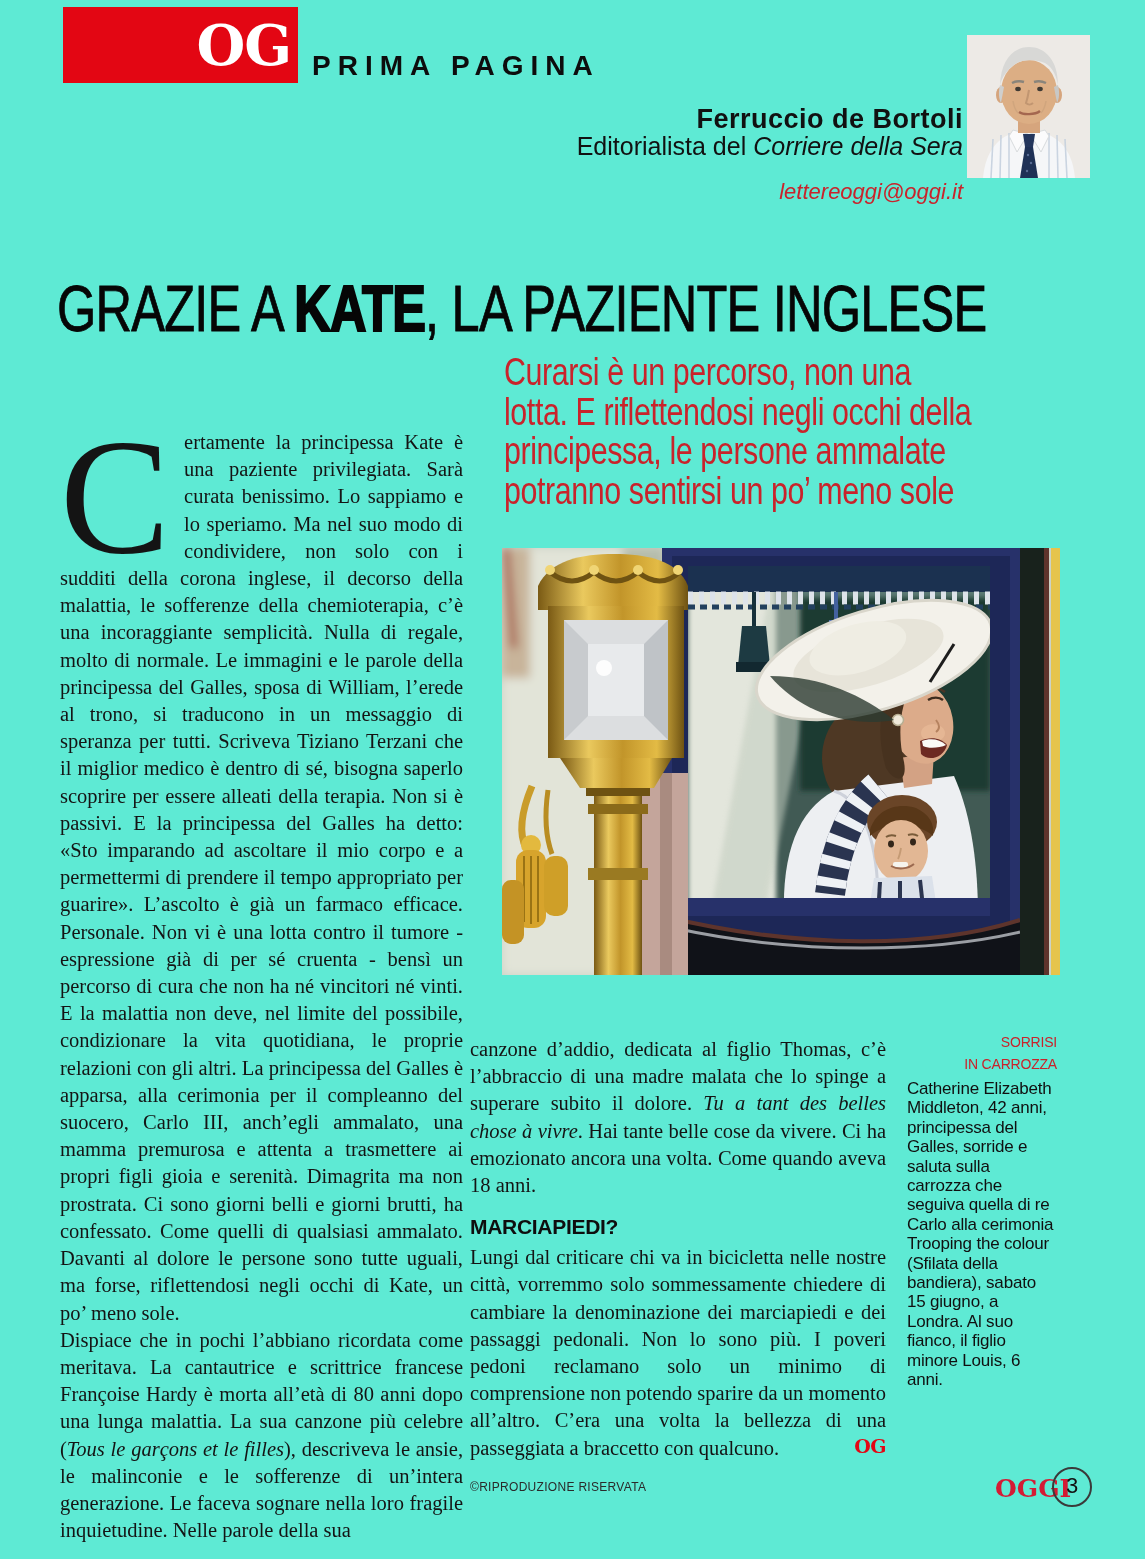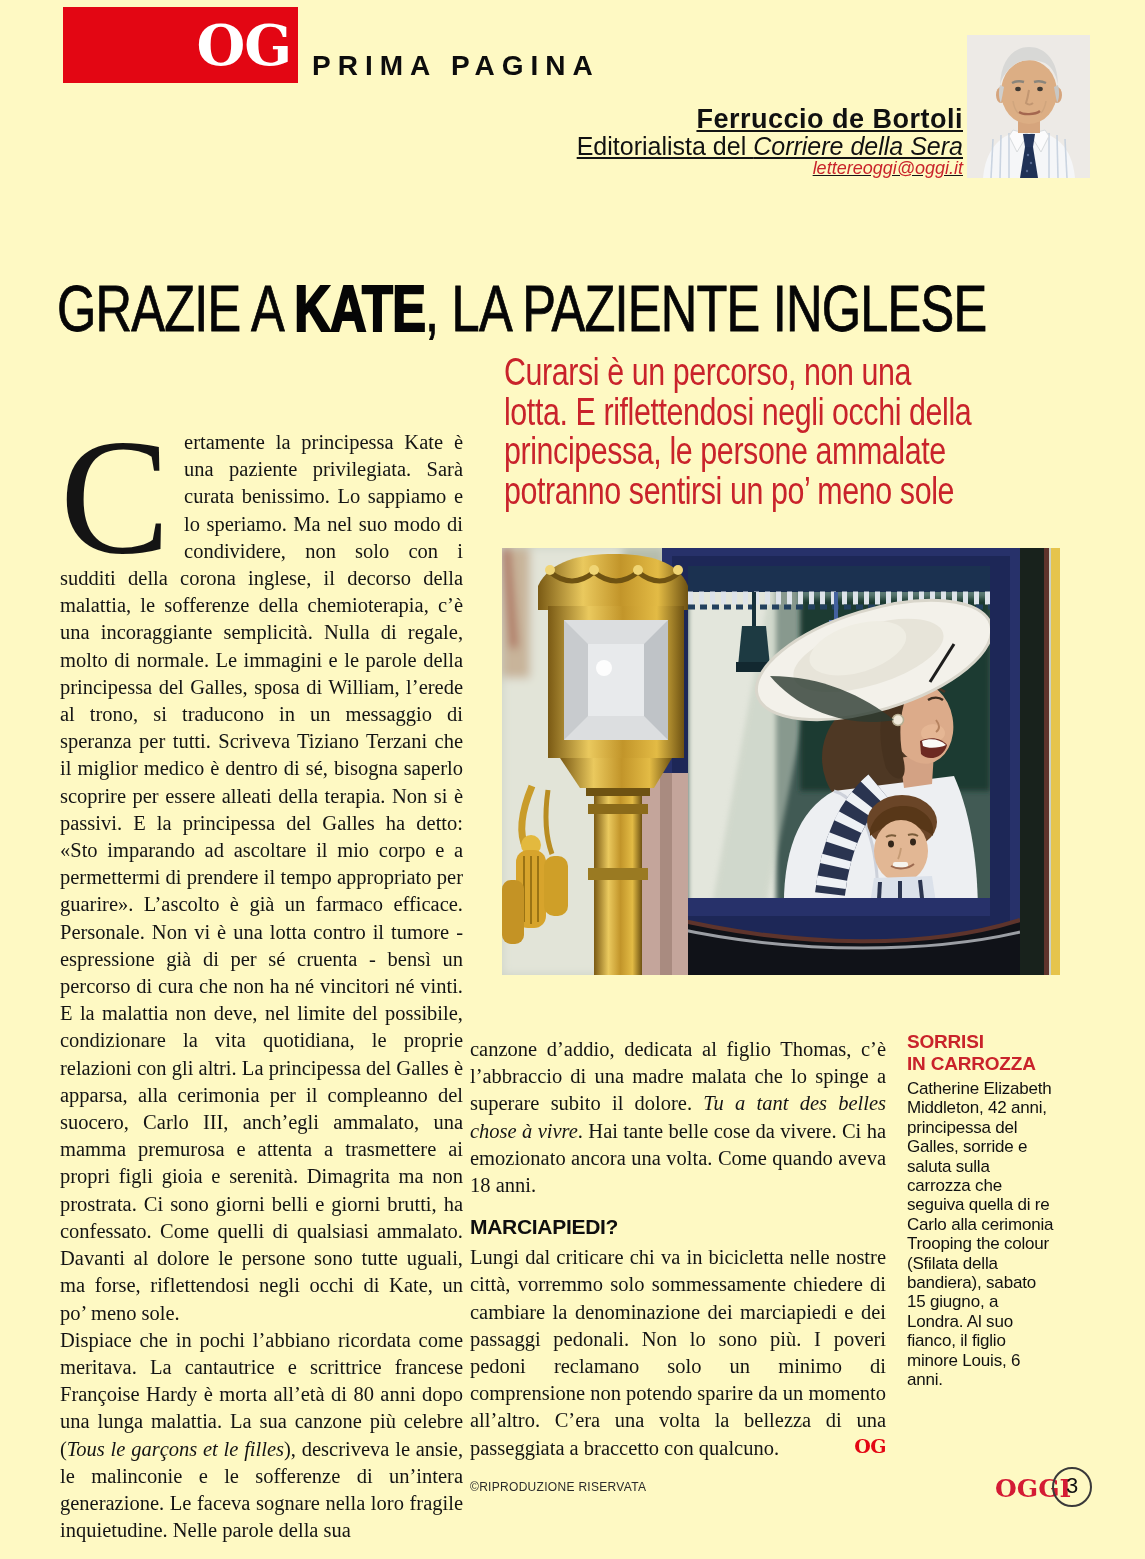--- a/index.html
+++ b/index.html
@@ -1,31 +1,31 @@
 <!DOCTYPE html>
 <html lang="it"><head>
 <meta charset="utf-8">
 <style>
   html,body{margin:0;padding:0;background:#ffffff;}
-  .page{position:relative;width:1145px;height:1559px;background:#fef9c3;overflow:hidden;
+  .page{position:relative;width:1145px;height:1559px;background:#5eead4;overflow:hidden;
         font-family:"Liberation Sans",sans-serif;color:#141414;}
 
   
   .og-box{position:absolute;left:63px;top:7px;width:235px;height:76px;background:#e30613;}
   .og-logo{position:absolute;right:7px;top:6px;font-family:"DejaVu Serif",serif;font-weight:700;
            font-size:56px;line-height:64px;color:#ffffff;letter-spacing:-1px;}
   .section-title{position:absolute;left:312px;top:50px;font-weight:700;font-size:28px;
                  letter-spacing:7px;color:#0d0d0d;}
 
   
-  .author{position:absolute;right:182px;top:104px;text-align:right;text-decoration:underline;}
+  .author{position:absolute;right:182px;top:104px;text-align:right;}
   .author-name{font-weight:700;font-size:27px;line-height:30px;letter-spacing:0.5px;color:#111;}
   .author-role{font-size:25px;line-height:22px;color:#111;margin-top:1px;}
   .author-role i{font-style:italic;}
-  .author-email{font-size:18px;line-height:22px;font-style:italic;color:#c9232b;}
+  .author-email{font-size:22px;line-height:22px;font-style:italic;color:#c9232b;margin-top:24px;}
   .author-photo{position:absolute;left:967px;top:35px;width:123px;height:143px;}
 
   
   .headline{position:absolute;left:57px;top:274px;width:1040px;height:80px;}
   .headline-inner{display:inline-block;white-space:nowrap;transform:scaleX(0.79);transform-origin:left top;
                   font-size:64px;line-height:70px;color:#060606;letter-spacing:-1px;font-weight:400;
                   -webkit-text-stroke:0.8px #060606;}
   .headline-inner .hl-strong{font-weight:700;-webkit-text-stroke:2.2px #060606;}
   .deck{position:absolute;left:504px;top:353px;width:575px;height:160px;}
   .deck-inner{width:720px;transform:scaleX(0.8);transform-origin:left top;
@@ -46,21 +46,21 @@
   .end-mark{position:absolute;right:0;bottom:2px;font-family:"DejaVu Serif",serif;font-weight:700;
             font-size:19px;color:#e30613;letter-spacing:-0.5px;}
   .copyright{font-family:"Liberation Sans",sans-serif;font-size:12px;letter-spacing:0.3px;color:#2a2a2a;
              margin-top:12px;}
 
   
   .article-photo{position:absolute;left:502px;top:548px;width:558px;height:427px;}
 
   
   .sidebar{position:absolute;left:907px;top:1031px;width:150px;}
-  .caption-title{color:#c9232b;font-weight:700;font-size:19px;line-height:22px;letter-spacing:-0.2px;}
+  .caption-title{color:#c9232b;font-weight:400;font-size:14px;line-height:22px;letter-spacing:-0.2px;text-align:right;}
   .caption-body{margin-top:4px;font-size:17px;line-height:19.4px;color:#101010;letter-spacing:-0.2px;}
 
   
   .footer-logo{position:absolute;left:995px;top:1474px;font-family:"DejaVu Serif",serif;font-weight:700;
                font-size:25px;color:#d41b34;}
   .page-badge{position:absolute;left:1052px;top:1467px;width:36px;height:36px;border:2px solid #3a3a3a;
               border-radius:50%;text-align:center;line-height:34px;font-size:22px;color:#111;
               font-family:"Liberation Sans",sans-serif;}
 </style>
 </head>

